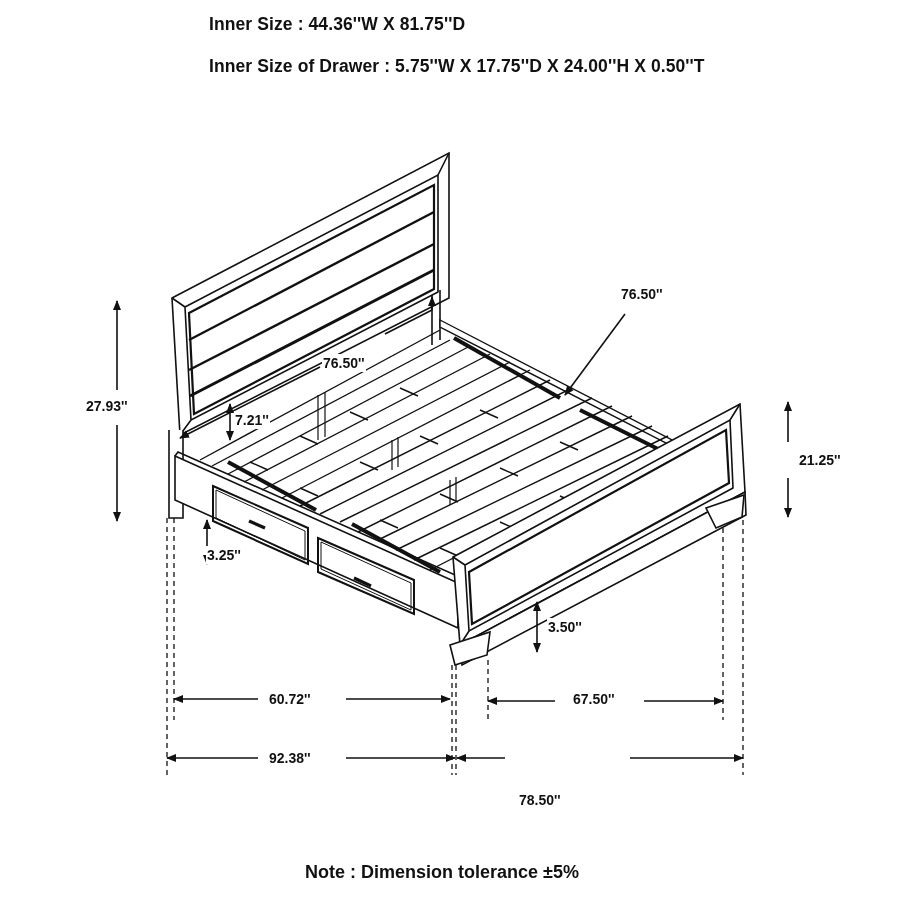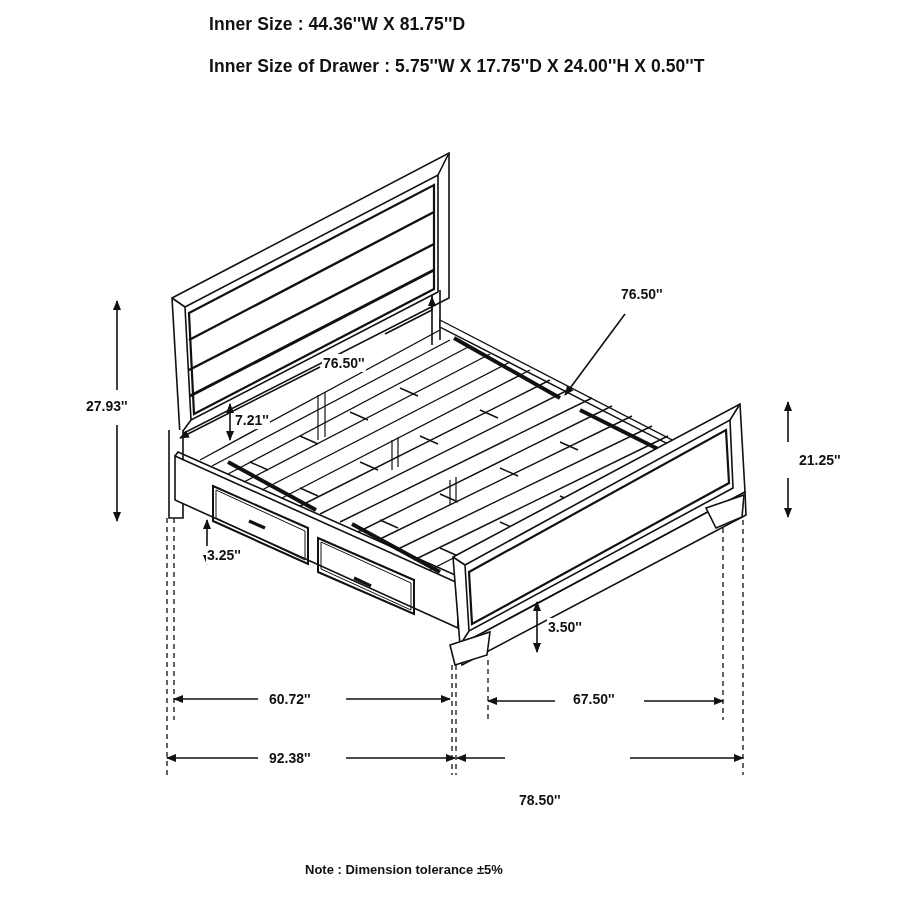--- a/index.html
+++ b/index.html
@@ -1,21 +1,21 @@
 <!DOCTYPE html>
 <html><head>
 <meta charset="utf-8">
 <style>
   html, body { margin: 0; padding: 0; background: #ffffff; }
   body { width: 900px; height: 900px; position: relative; overflow: hidden;
          font-family: "Liberation Sans", sans-serif; color: #111; }
   .hdr { position: absolute; left: 209px; font-weight: bold; font-size: 17.5px; letter-spacing: 0.1px; white-space: nowrap; }
   .hdr1 { top: 14px; }
   .hdr2 { top: 56px; }
-  .note { position: absolute; top: 862px; left: 305px; font-weight: bold; font-size: 13px; white-space: nowrap; }
+  .note { position: absolute; top: 862px; left: 305px; font-weight: bold; font-size: 18px; white-space: nowrap; }
   svg#drawing { position: absolute; left: 0; top: 0; }
   .dimlabel { position: absolute; font-weight: bold; font-size: 14px; white-space: nowrap; background: #fff; padding: 0 1px; line-height: 18px; }
 </style>
 </head>
 <body>
 
 <div class="hdr hdr1">Inner Size : 44.36''W X 81.75''D</div>
 <div class="hdr hdr2">Inner Size of Drawer : 5.75''W X 17.75''D X 24.00''H X 0.50''T</div>
 
 <svg id="drawing" width="900" height="900" viewBox="0 0 900 900" xmlns="http://www.w3.org/2000/svg">

